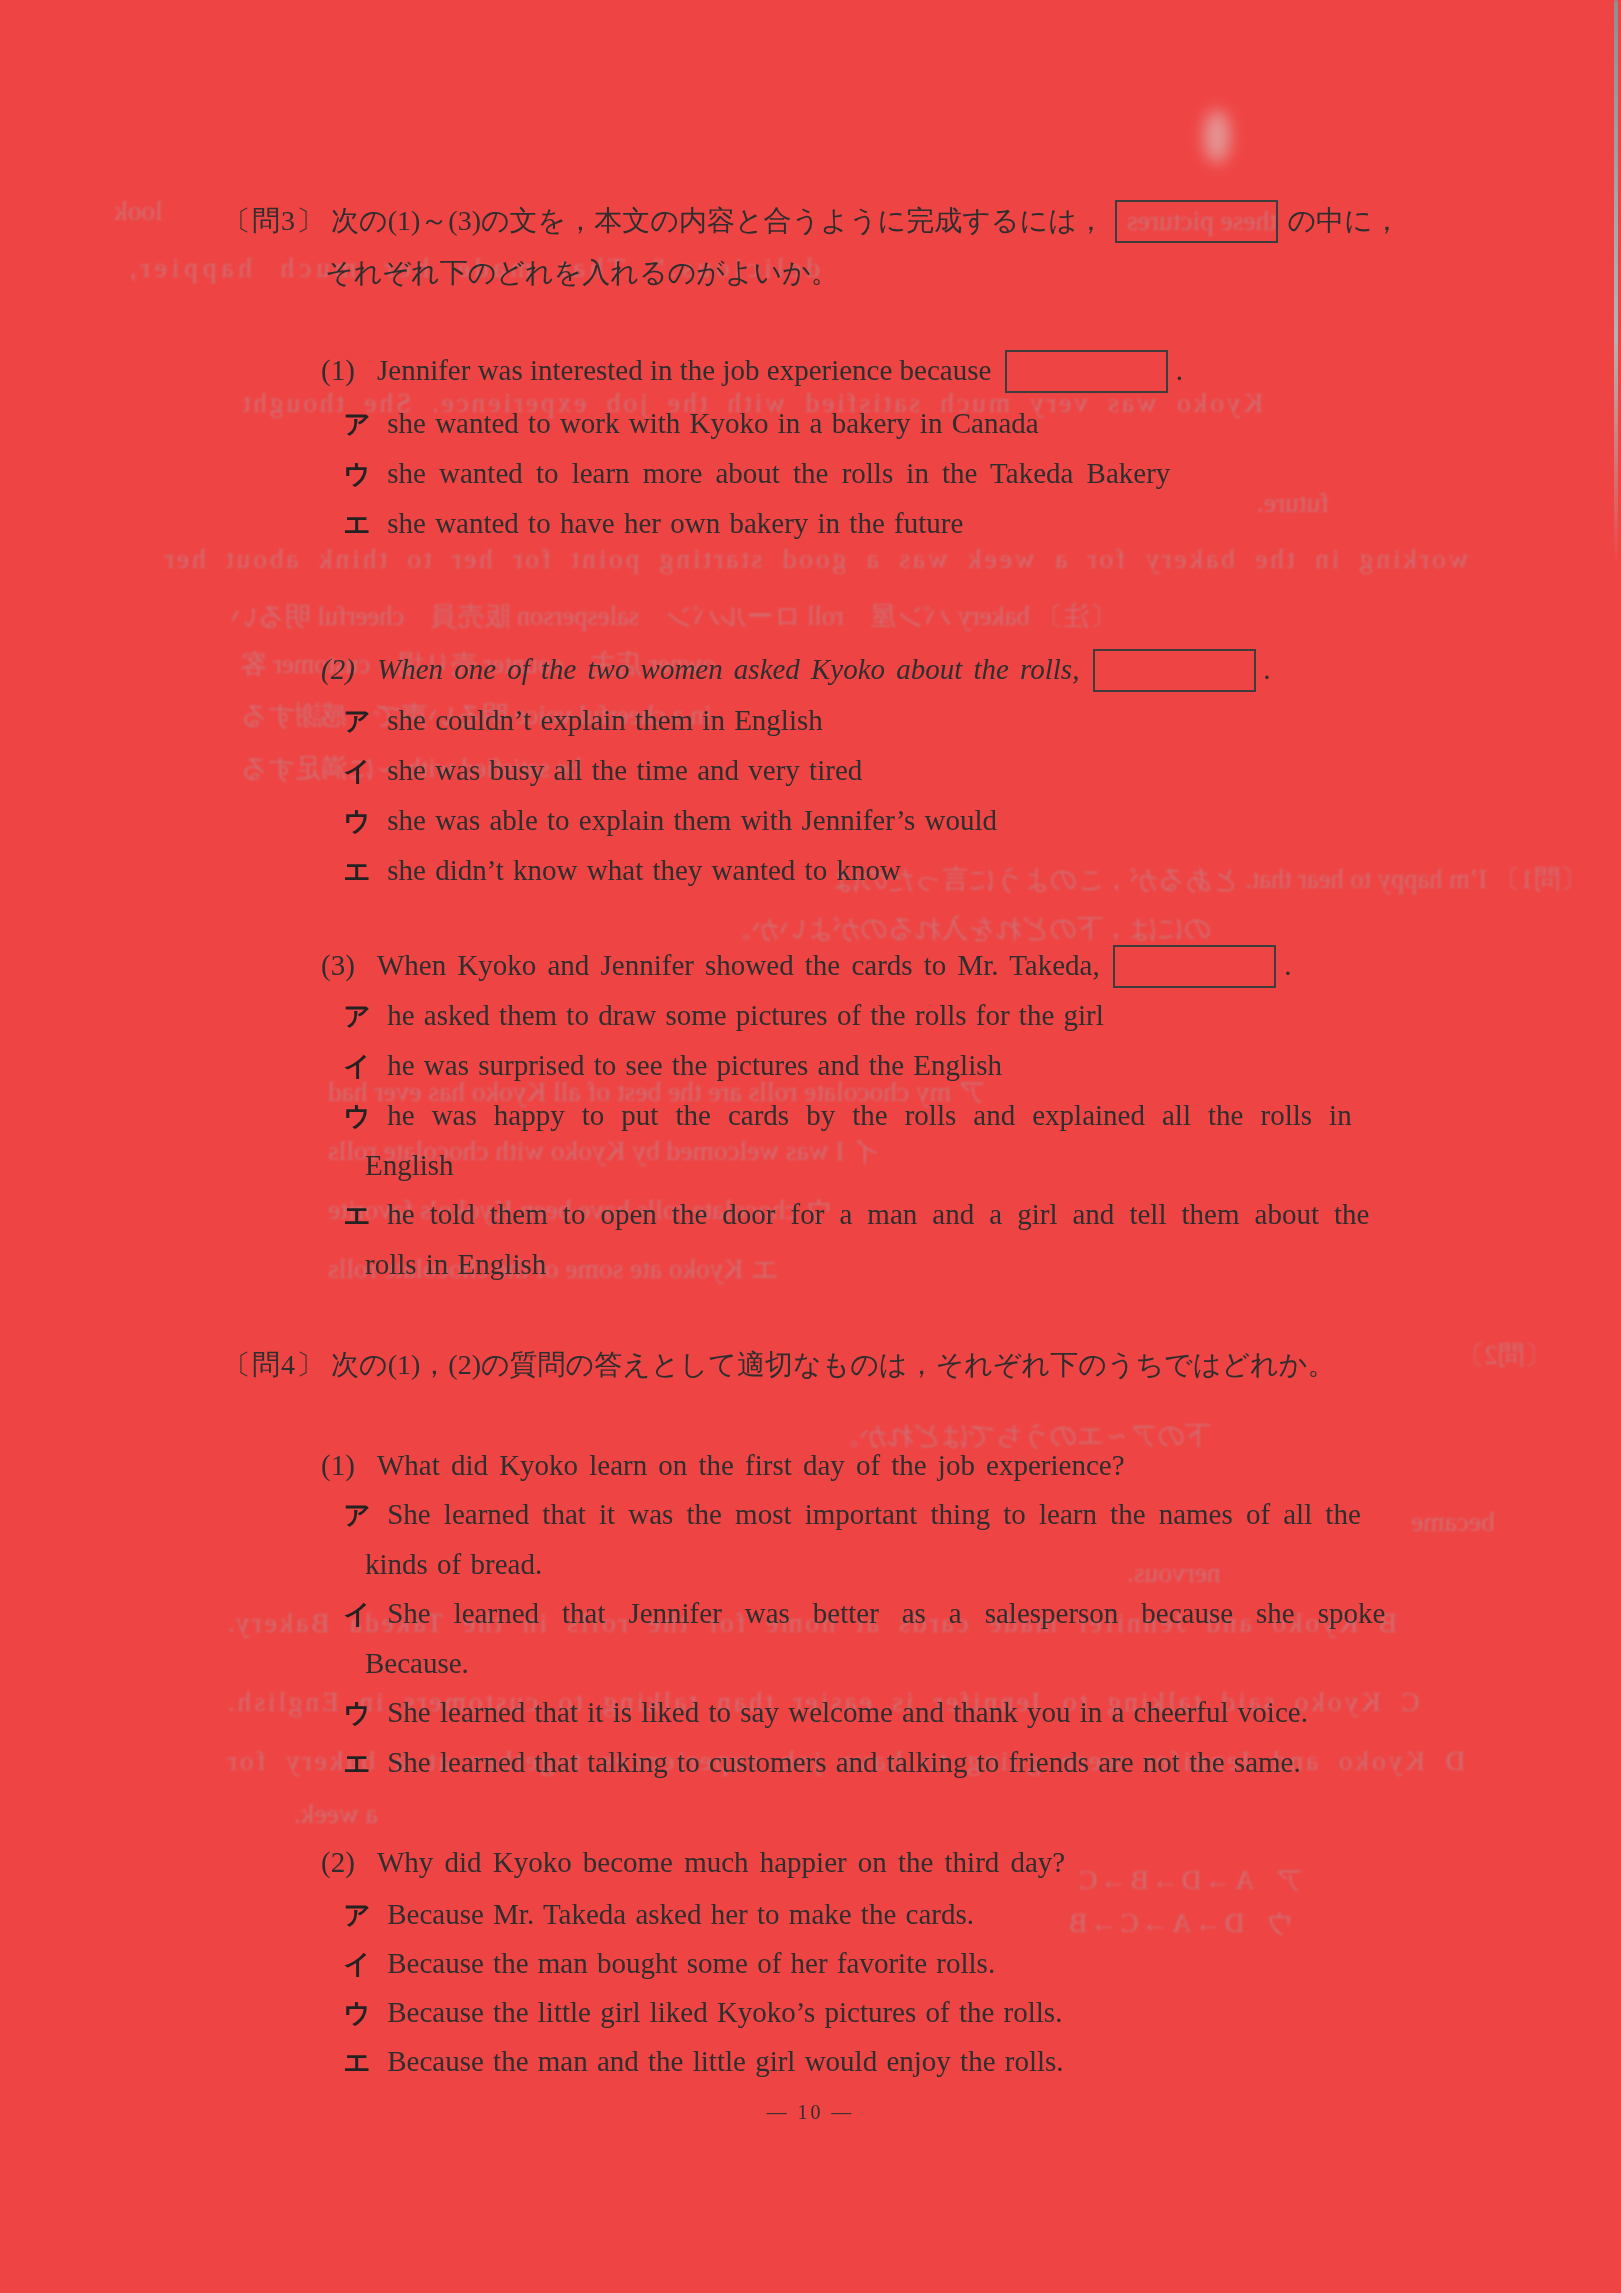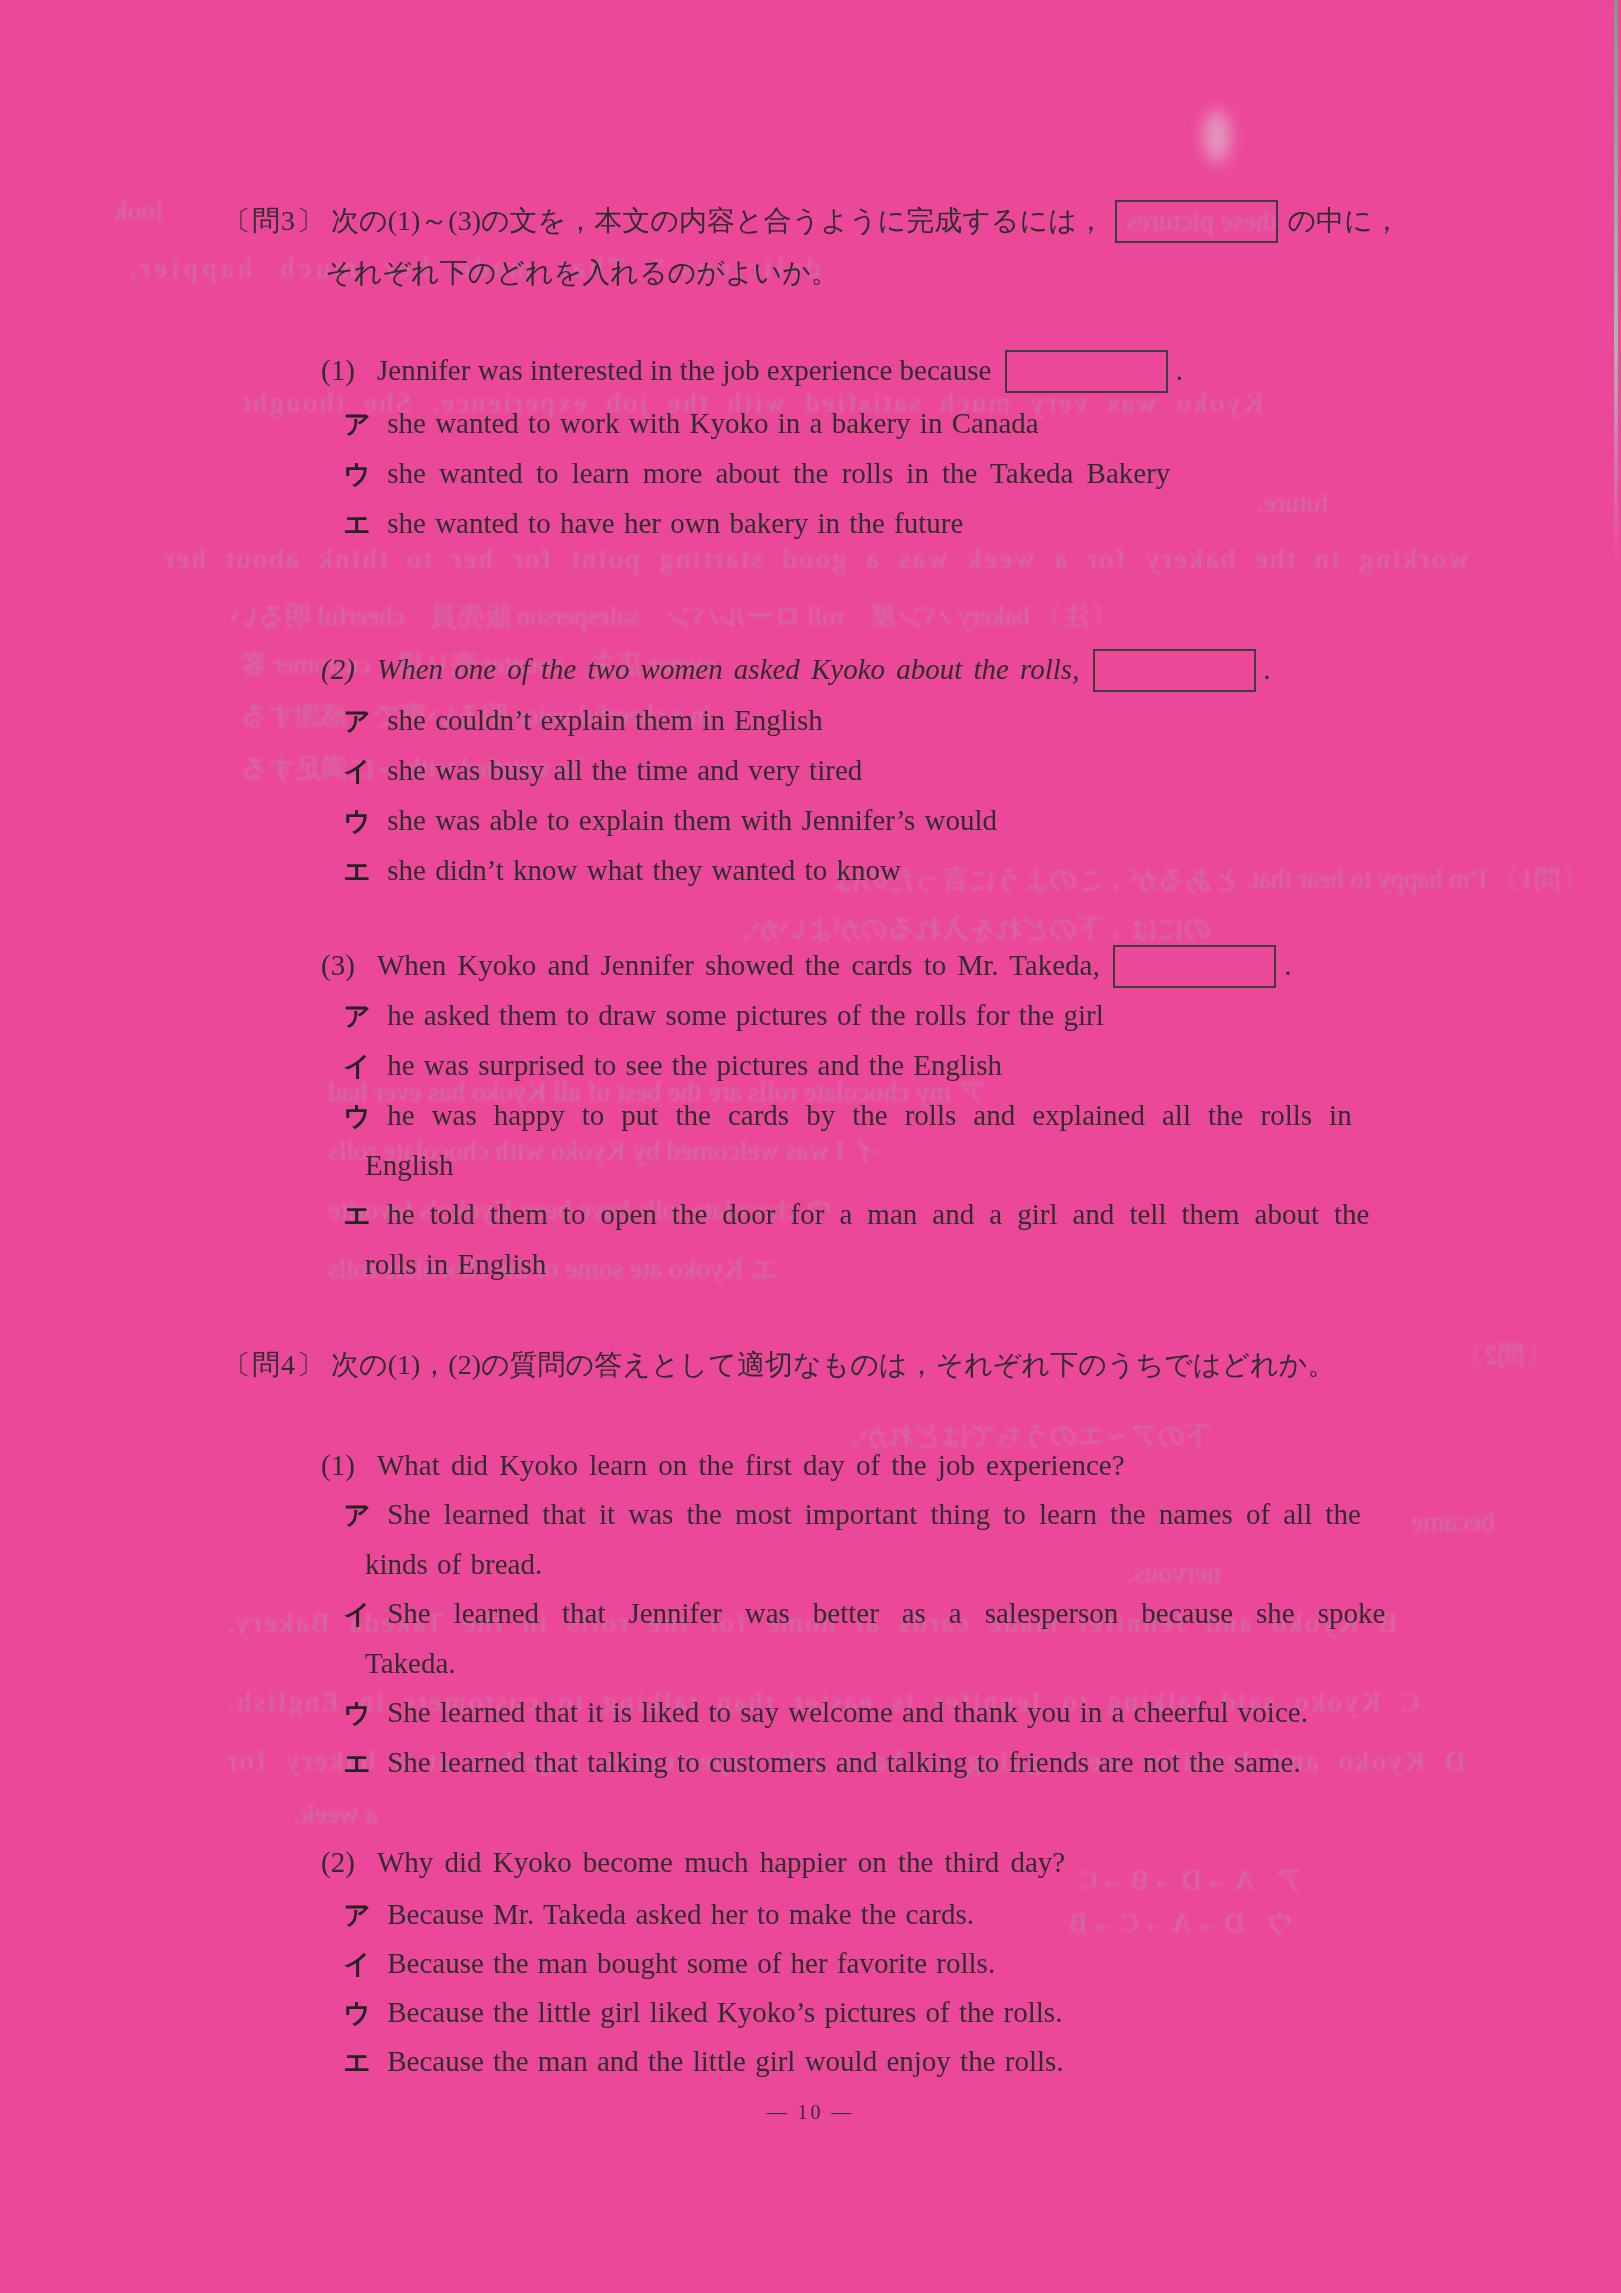--- a/index.html
+++ b/index.html
@@ -4,21 +4,21 @@
 <style>
   * { margin: 0; padding: 0; box-sizing: border-box; }
   html, body { background: #ffffff; }
   body {
     width: 1621px; height: 2294px;
     position: relative;
     font-family: "Liberation Serif", "DejaVu Serif", serif;
     color: #2e2e2e;
     overflow: hidden;
   }
-  .sheet { position: absolute; inset: 0; background: #ec4899; }
+  .sheet { position: absolute; inset: 0; background: #ef4444; }
 
   
   .scan-edge {
     position: absolute; right: 2.9px; top: 0; width: 3.9px; height: 564px;
     background: linear-gradient(to bottom, #8f8f8f 0%, #b3b3b3 60%, rgba(180,180,180,0) 100%);
     border-radius: 2px;
   }
   .smudge {
     position: absolute; left: 1204px; top: 110px; width: 25.5px; height: 53px;
     background: #dcdcdc; filter: blur(7.8px); opacity: .55; border-radius: 50%;
@@ -144,21 +144,21 @@
   <section>
     <div class="qheader" style="top:1345px; line-height:39px;">
       <span class="qlabel">〔問4〕</span><span>次の(1)，(2)の質問の答えとして適切なものは，それぞれ下のうちではどれか。</span>
     </div>
 
     <div class="stem plain" style="top:1446px;">
       <span class="inum">(1)</span><span class="ws4">What did Kyoko learn on the first day of the job experience?</span>
     </div>
     <div class="choices" style="top:1490px;">
       <div class="choice"><span class="marker">ア</span><span class="ws6">She learned that it was the most important thing to learn the names of all the</span><br><span>kinds of bread.</span></div>
-      <div class="choice"><span class="marker">イ</span><span class="ws16">She learned that Jennifer was better as a salesperson because she spoke</span><br><span>Takeda.</span></div>
+      <div class="choice"><span class="marker">イ</span><span class="ws16">She learned that Jennifer was better as a salesperson because she spoke</span><br><span>Because.</span></div>
       <div class="choice"><span class="marker">ウ</span><span>She learned that it is liked to say welcome and thank you in a cheerful voice.</span></div>
       <div class="choice"><span class="marker">エ</span><span>She learned that talking to customers and talking to friends are not the same.</span></div>
     </div>
 
     <div class="stem plain" style="top:1843px;">
       <span class="inum">(2)</span><span class="ws4">Why did Kyoko become much happier on the third day?</span>
     </div>
     <div class="choices lh49" style="top:1890px;">
       <div class="choice"><span class="marker">ア</span><span>Because Mr. Takeda asked her to make the cards.</span></div>
       <div class="choice"><span class="marker">イ</span><span>Because the man bought some of her favorite rolls.</span></div>

